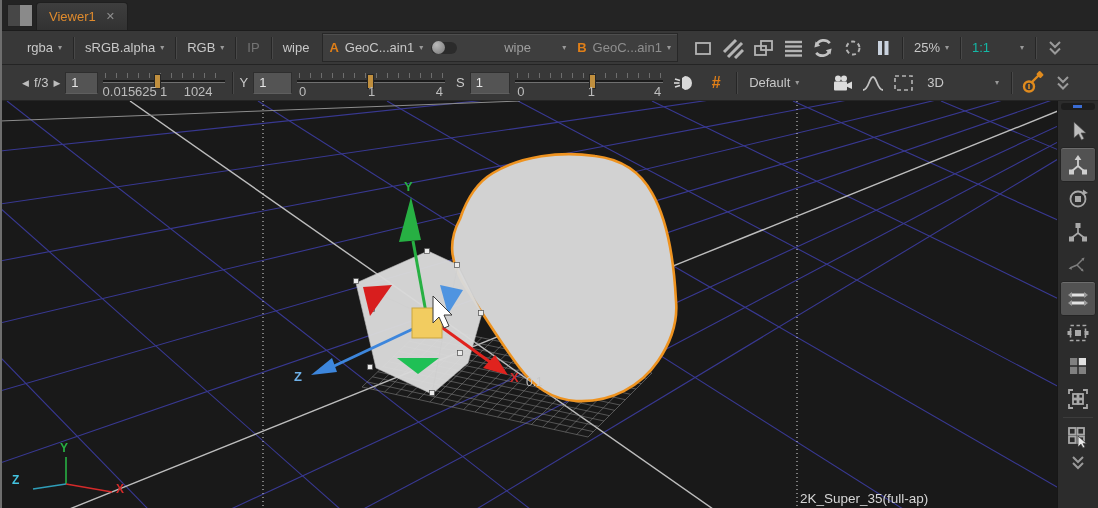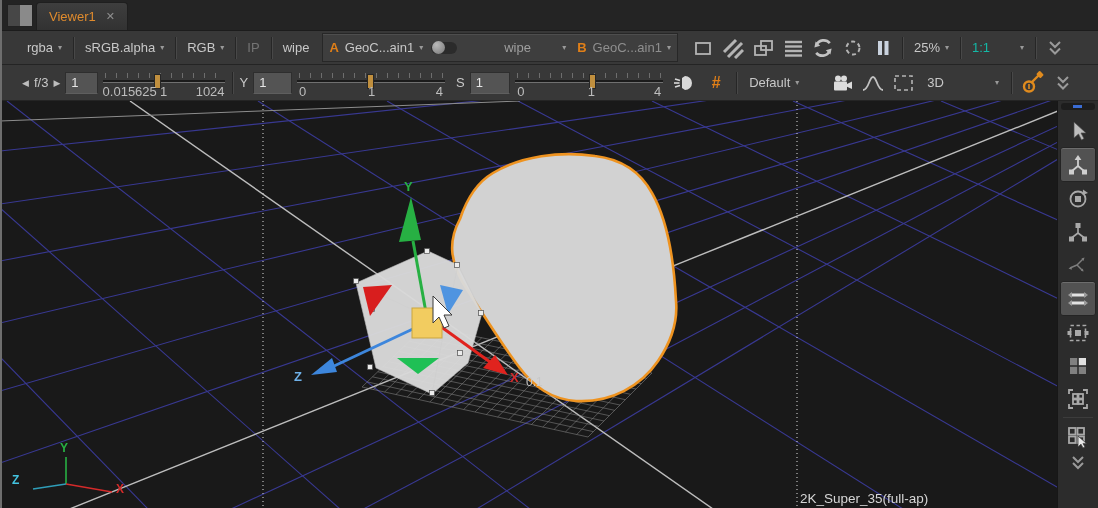--- a/index.html
+++ b/index.html
@@ -189,21 +189,21 @@
     <span class="arrowglyph">▶</span>
     <div class="numfield" style="width:38px">
       <span>1</span>
     </div>
     <div class="slider" style="width:122px">
       <div class="tickrow"></div>
       <div class="track"></div>
       <div class="handle" style="left:42%"></div>
       <span class="tl" style="left:0">0.015625</span>
       <span class="tl" style="left:47%">1</span>
-      <span class="tl" style="right:0">1024</span>
+      <span class="tl" style="right:12px">1024</span>
     </div>
     <div class="divider"></div>
     <span>Y</span>
     <div class="numfield" style="width:46px">
       <span>1</span>
     </div>
     <div class="slider" style="width:148px">
       <div class="tickrow"></div>
       <div class="track"></div>
       <div class="handle" style="left:47%"></div>

